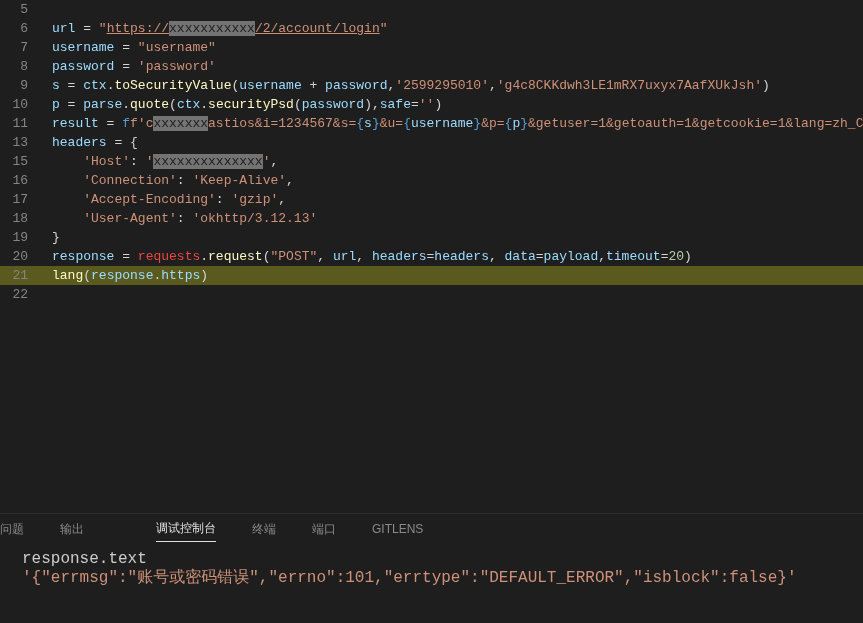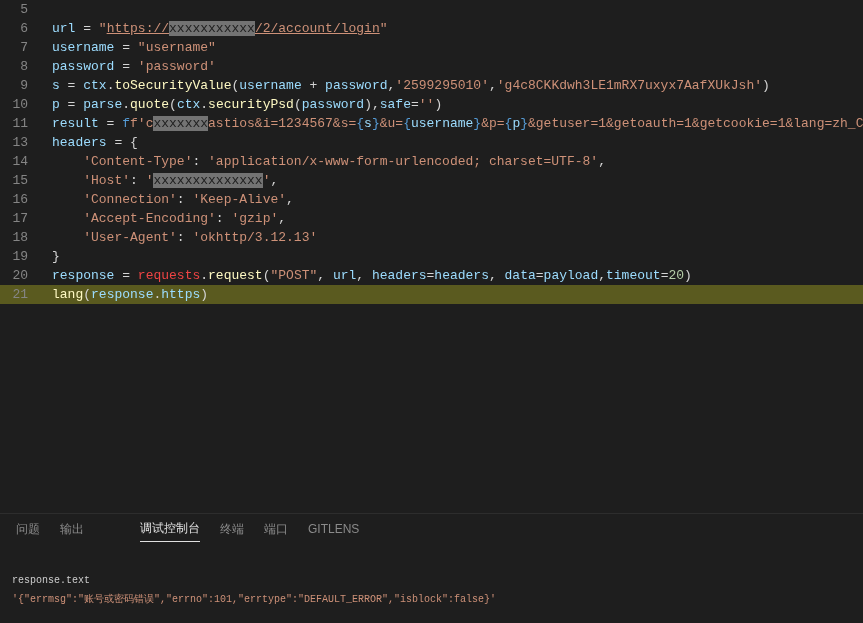--- a/index.html
+++ b/index.html
@@ -57,38 +57,37 @@
   .panel {
     border-top: 1px solid #2d2d2d;
     background: #1e1e1e;
     height: 110px;
     flex-shrink: 0;
   }
   .tabbar {
     display: flex;
     align-items: center;
     height: 30px;
-    padding: 0 16px;
-    gap: 20px;
+    padding: 0 0;
+    gap: 36px;
     font-size: 12px;
     color: #8a8a8a;
     font-family: "Microsoft YaHei", "Segoe UI", sans-serif;
   }
   .tabbar .tab { cursor: pointer; padding: 4px 0; }
   .tabbar .tab.active {
     color: #e0e0e0;
     border-bottom: 1px solid #e0e0e0;
     margin-left: 36px;
   }
   .debugconsole {
-    padding: 6px 12px;
+    padding: 6px 22px;
     font-family: Consolas, "Courier New", monospace;
-    font-size: 10px;
+    font-size: 16px;
     line-height: 19px;
-    margin-top: 21px;
   }
   .dc-expr { color: #cccccc; }
   .dc-val { color: #ce9178; }
 </style>
 </head>
 <body>
 
 <div class="editor">
 
   <div class="line">
@@ -125,24 +124,20 @@
     <span class="gutter">11</span>
     <span class="code"><span class="tok-var">result</span><span class="tok-op"> = </span><span class="tok-kw">f</span><span class="tok-str">f'c</span><span class="redact">xxxxxxx</span><span class="tok-str">astios&amp;i=1234567&amp;s=</span><span class="tok-kw">{</span><span class="tok-var">s</span><span class="tok-kw">}</span><span class="tok-str">&amp;u=</span><span class="tok-kw">{</span><span class="tok-var">username</span><span class="tok-kw">}</span><span class="tok-str">&amp;p=</span><span class="tok-kw">{</span><span class="tok-var">p</span><span class="tok-kw">}</span><span class="tok-str">&amp;getuser=1&amp;getoauth=1&amp;getcookie=1&amp;lang=zh_CN_</span></span>
   </div>
 
 
   <div class="line">
     <span class="gutter">13</span>
     <span class="code"><span class="tok-var">headers</span><span class="tok-op"> = </span><span class="tok-punc">{</span></span>
   </div>
 
-  <div class="line">
-    <span class="gutter">14</span>
-    <span class="code"><span class="indentguide"></span>    <span class="tok-str">'Content-Type'</span><span class="tok-punc">: </span><span class="tok-str">'application/x-www-form-urlencoded; charset=UTF-8'</span><span class="tok-punc">,</span></span>
-  </div>
 
   <div class="line">
     <span class="gutter">15</span>
     <span class="code"><span class="indentguide"></span>    <span class="tok-str">'Host'</span><span class="tok-punc">: </span><span class="tok-str">'</span><span class="redact">xxxxxxxxxxxxxx</span><span class="tok-str">'</span><span class="tok-punc">,</span></span>
   </div>
 
   <div class="line">
     <span class="gutter">16</span>
     <span class="code"><span class="indentguide"></span>    <span class="tok-str">'Connection'</span><span class="tok-punc">: </span><span class="tok-str">'Keep-Alive'</span><span class="tok-punc">,</span></span>
   </div>
@@ -165,20 +160,24 @@
   <div class="line">
     <span class="gutter">20</span>
     <span class="code"><span class="tok-var">response</span><span class="tok-op"> = </span><span class="tok-mod">requests</span><span class="tok-punc">.</span><span class="tok-func">request</span><span class="tok-punc">(</span><span class="tok-str">"POST"</span><span class="tok-punc">, </span><span class="tok-var">url</span><span class="tok-punc">, </span><span class="tok-var">headers</span><span class="tok-op">=</span><span class="tok-var">headers</span><span class="tok-punc">, </span><span class="tok-var">data</span><span class="tok-op">=</span><span class="tok-var">payload</span><span class="tok-punc">,</span><span class="tok-var">timeout</span><span class="tok-op">=</span><span class="tok-num">20</span><span class="tok-punc">)</span></span>
   </div>
 
   <div class="line highlight">
     <span class="gutter">21</span>
     <span class="code"><span class="tok-func">lang</span><span class="tok-punc">(</span><span class="tok-var">response</span><span class="tok-punc">.</span><span class="tok-var">https</span><span class="tok-punc">)</span></span>
   </div>
 
+  <div class="line">
+    <span class="gutter">22</span>
+    <span class="code"></span>
+  </div>
 
 </div>
 
 <div class="panel">
   <div class="tabbar">
     <span class="tab">问题</span>
     <span class="tab">输出</span>
     <span class="tab active">调试控制台</span>
     <span class="tab">终端</span>
     <span class="tab">端口</span>

